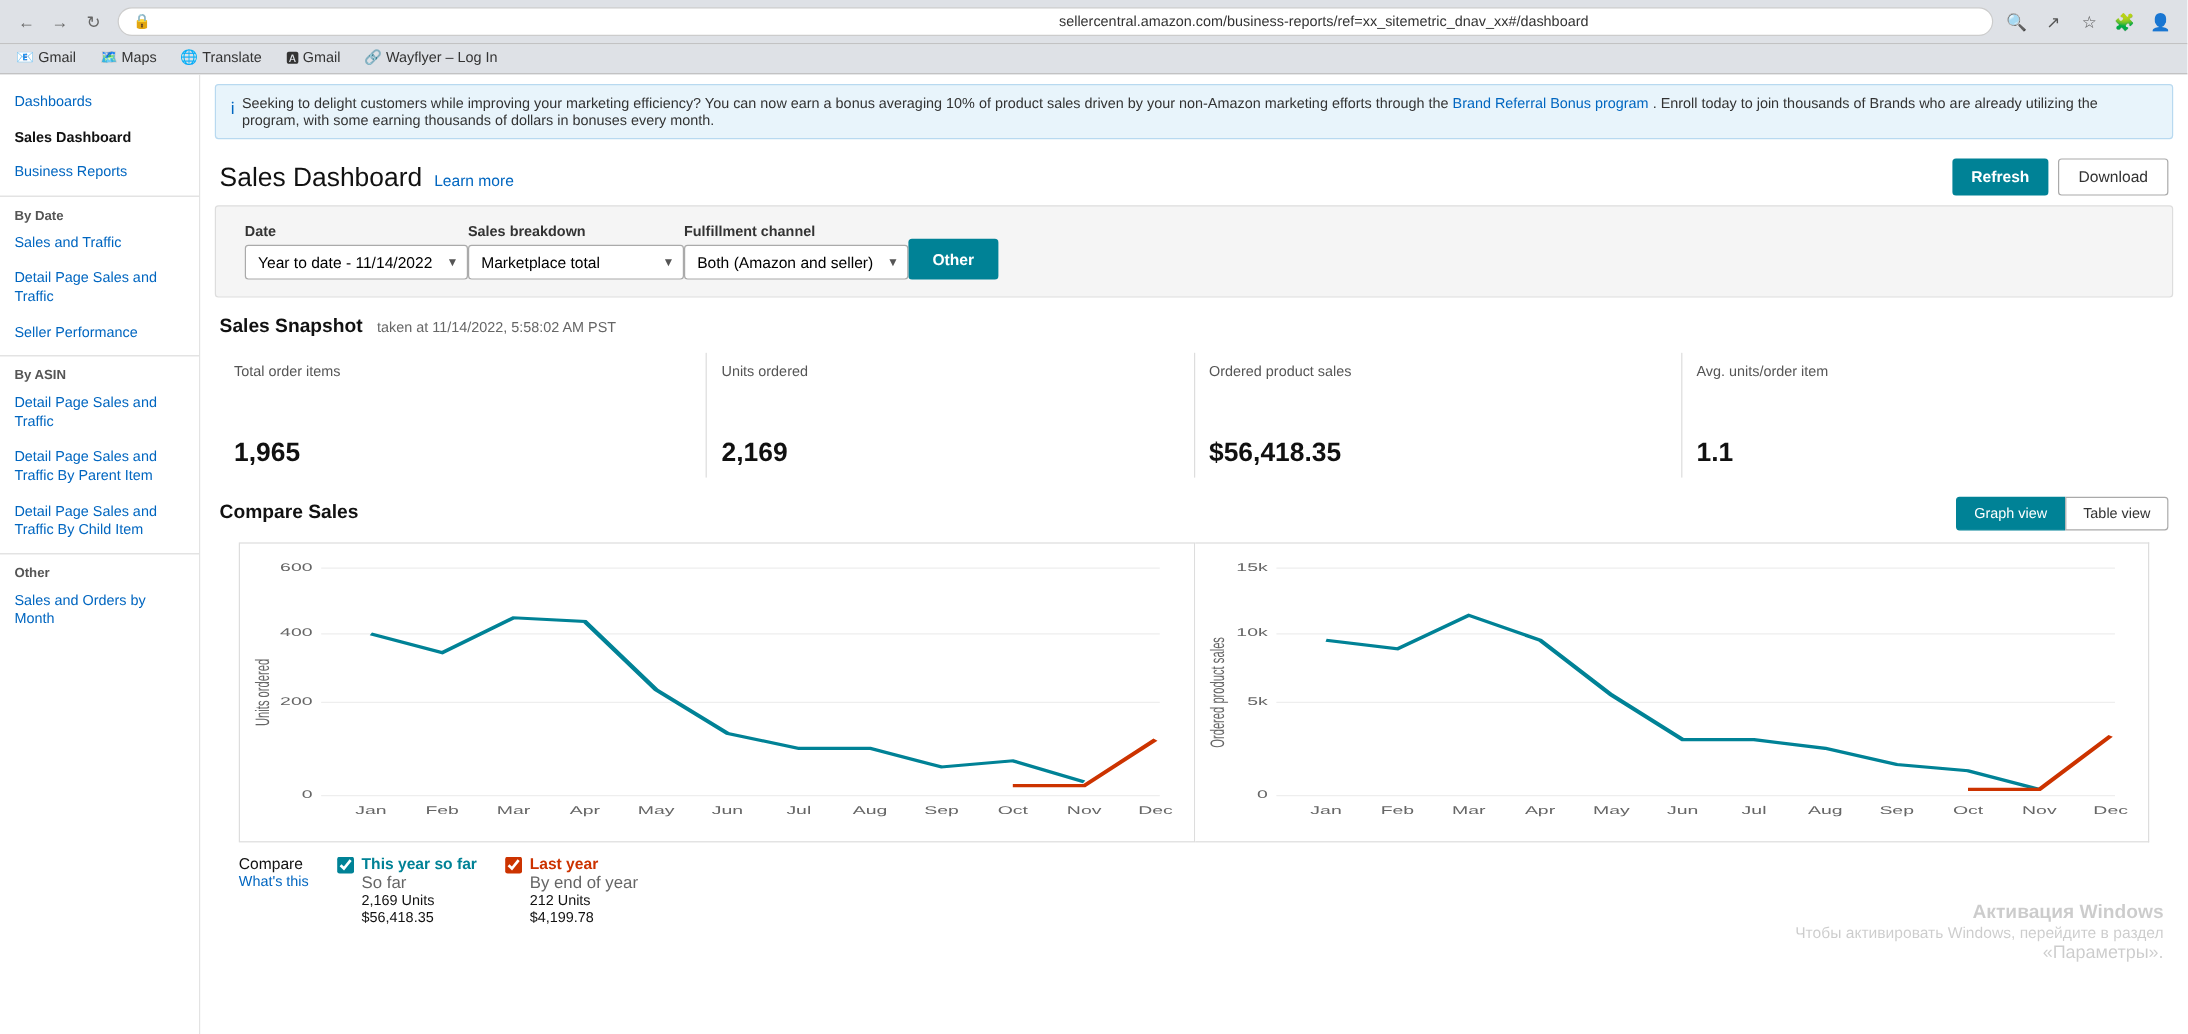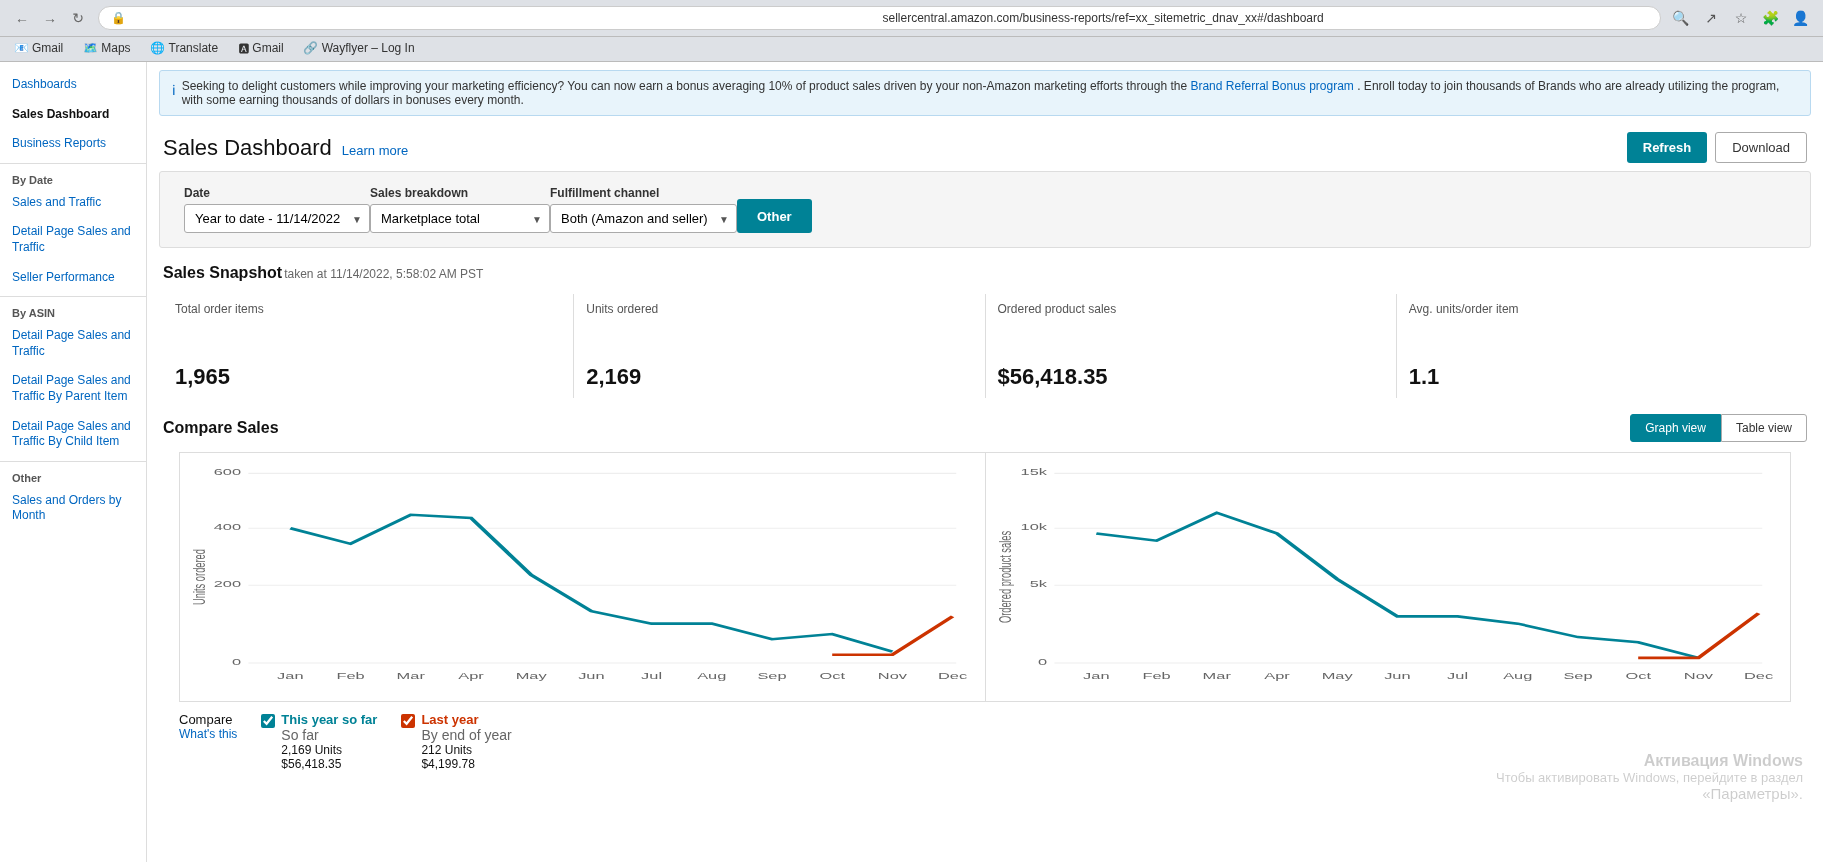--- a/index.html
+++ b/index.html
@@ -15,21 +15,21 @@
     .browser-icon-btn { width: 24px; height: 24px; border: none; background: transparent; cursor: pointer; font-size: 14px; color: #555; display: flex; align-items: center; justify-content: center; border-radius: 50%; }
 
     
     .bookmark-bar { background: #dee1e6; padding: 2px 10px 4px; display: flex; gap: 12px; border-bottom: 1px solid #bbb; font-size: 12px; }
     .bookmark-item { display: flex; align-items: center; gap: 3px; cursor: pointer; color: #333; padding: 2px 4px; border-radius: 3px; }
 
     
     .app-layout { display: flex; flex: 1; overflow: hidden; }
 
     
-    .sidebar { width: 147px; background: #fff; border-right: 1px solid #ddd; overflow-y: auto; flex-shrink: 0; padding-top: 8px; }
+    .sidebar { width: 167px; background: #fff; border-right: 1px solid #ddd; overflow-y: auto; flex-shrink: 0; padding-top: 8px; }
     .sidebar-item { padding: 7px 12px; font-size: 12px; color: #0066c0; cursor: pointer; line-height: 1.3; }
     .sidebar-item.active { color: #111; font-weight: bold; text-decoration: none; cursor: default; }
     .sidebar-divider { height: 1px; background: #ddd; margin: 4px 0; }
     .sidebar-section-label { padding: 6px 12px 2px; font-size: 11px; color: #555; font-weight: bold; }
 
     
     .main-content { flex: 1; overflow-y: auto; background: #fff; }
 
     
     .banner { background: #e8f4fb; border: 1px solid #b8d9f0; margin: 8px 12px; padding: 8px 12px; font-size: 12px; color: #333; display: flex; gap: 6px; align-items: flex-start; border-radius: 3px; }
@@ -48,21 +48,21 @@
     .filter-bar { background: #f5f5f5; border: 1px solid #ddd; margin: 0 12px 10px; padding: 14px 24px; border-radius: 3px; display: flex; align-items: flex-end; gap: 0; }
     .filter-group { display: flex; flex-direction: column; gap: 4px; }
     .filter-label { font-size: 12px; color: #333; font-weight: bold; }
     .filter-select { padding: 6px 28px 6px 10px; border: 1px solid #aaa; border-radius: 3px; font-size: 13px; background: #fff; appearance: none; cursor: pointer; min-width: 180px; }
     .select-wrapper { position: relative; display: inline-block; }
     .select-wrapper::after { content: '▼'; position: absolute; right: 8px; top: 50%; transform: translateY(-50%); font-size: 10px; color: #555; pointer-events: none; }
     .btn-apply { background: #008296; color: #fff; border: none; padding: 8px 20px; font-size: 13px; cursor: pointer; border-radius: 3px; font-weight: bold; height: 34px; }
 
     
     .snapshot-section { padding: 6px 16px 10px; }
-    .snapshot-header { display: flex; align-items: baseline; gap: 2px; margin-bottom: 12px; text-align: right; }
+    .snapshot-header { display: flex; align-items: baseline; gap: 12px; margin-bottom: 12px; text-align: right; }
     .snapshot-title { font-size: 16px; font-weight: bold; color: #111; }
     .snapshot-time { font-size: 12px; color: #666; }
     .snapshot-metrics { display: flex; gap: 0; }
     .metric-item { flex: 1; padding: 8px 12px; border-right: 1px solid #ddd; }
     .metric-item:last-child { border-right: none; }
     .metric-label { font-size: 12px; color: #555; margin-bottom: 4px; }
     .metric-value { font-size: 22px; font-weight: bold; color: #111; margin-top: 48px; }
 
     
     .compare-section { padding: 6px 16px 10px; }

